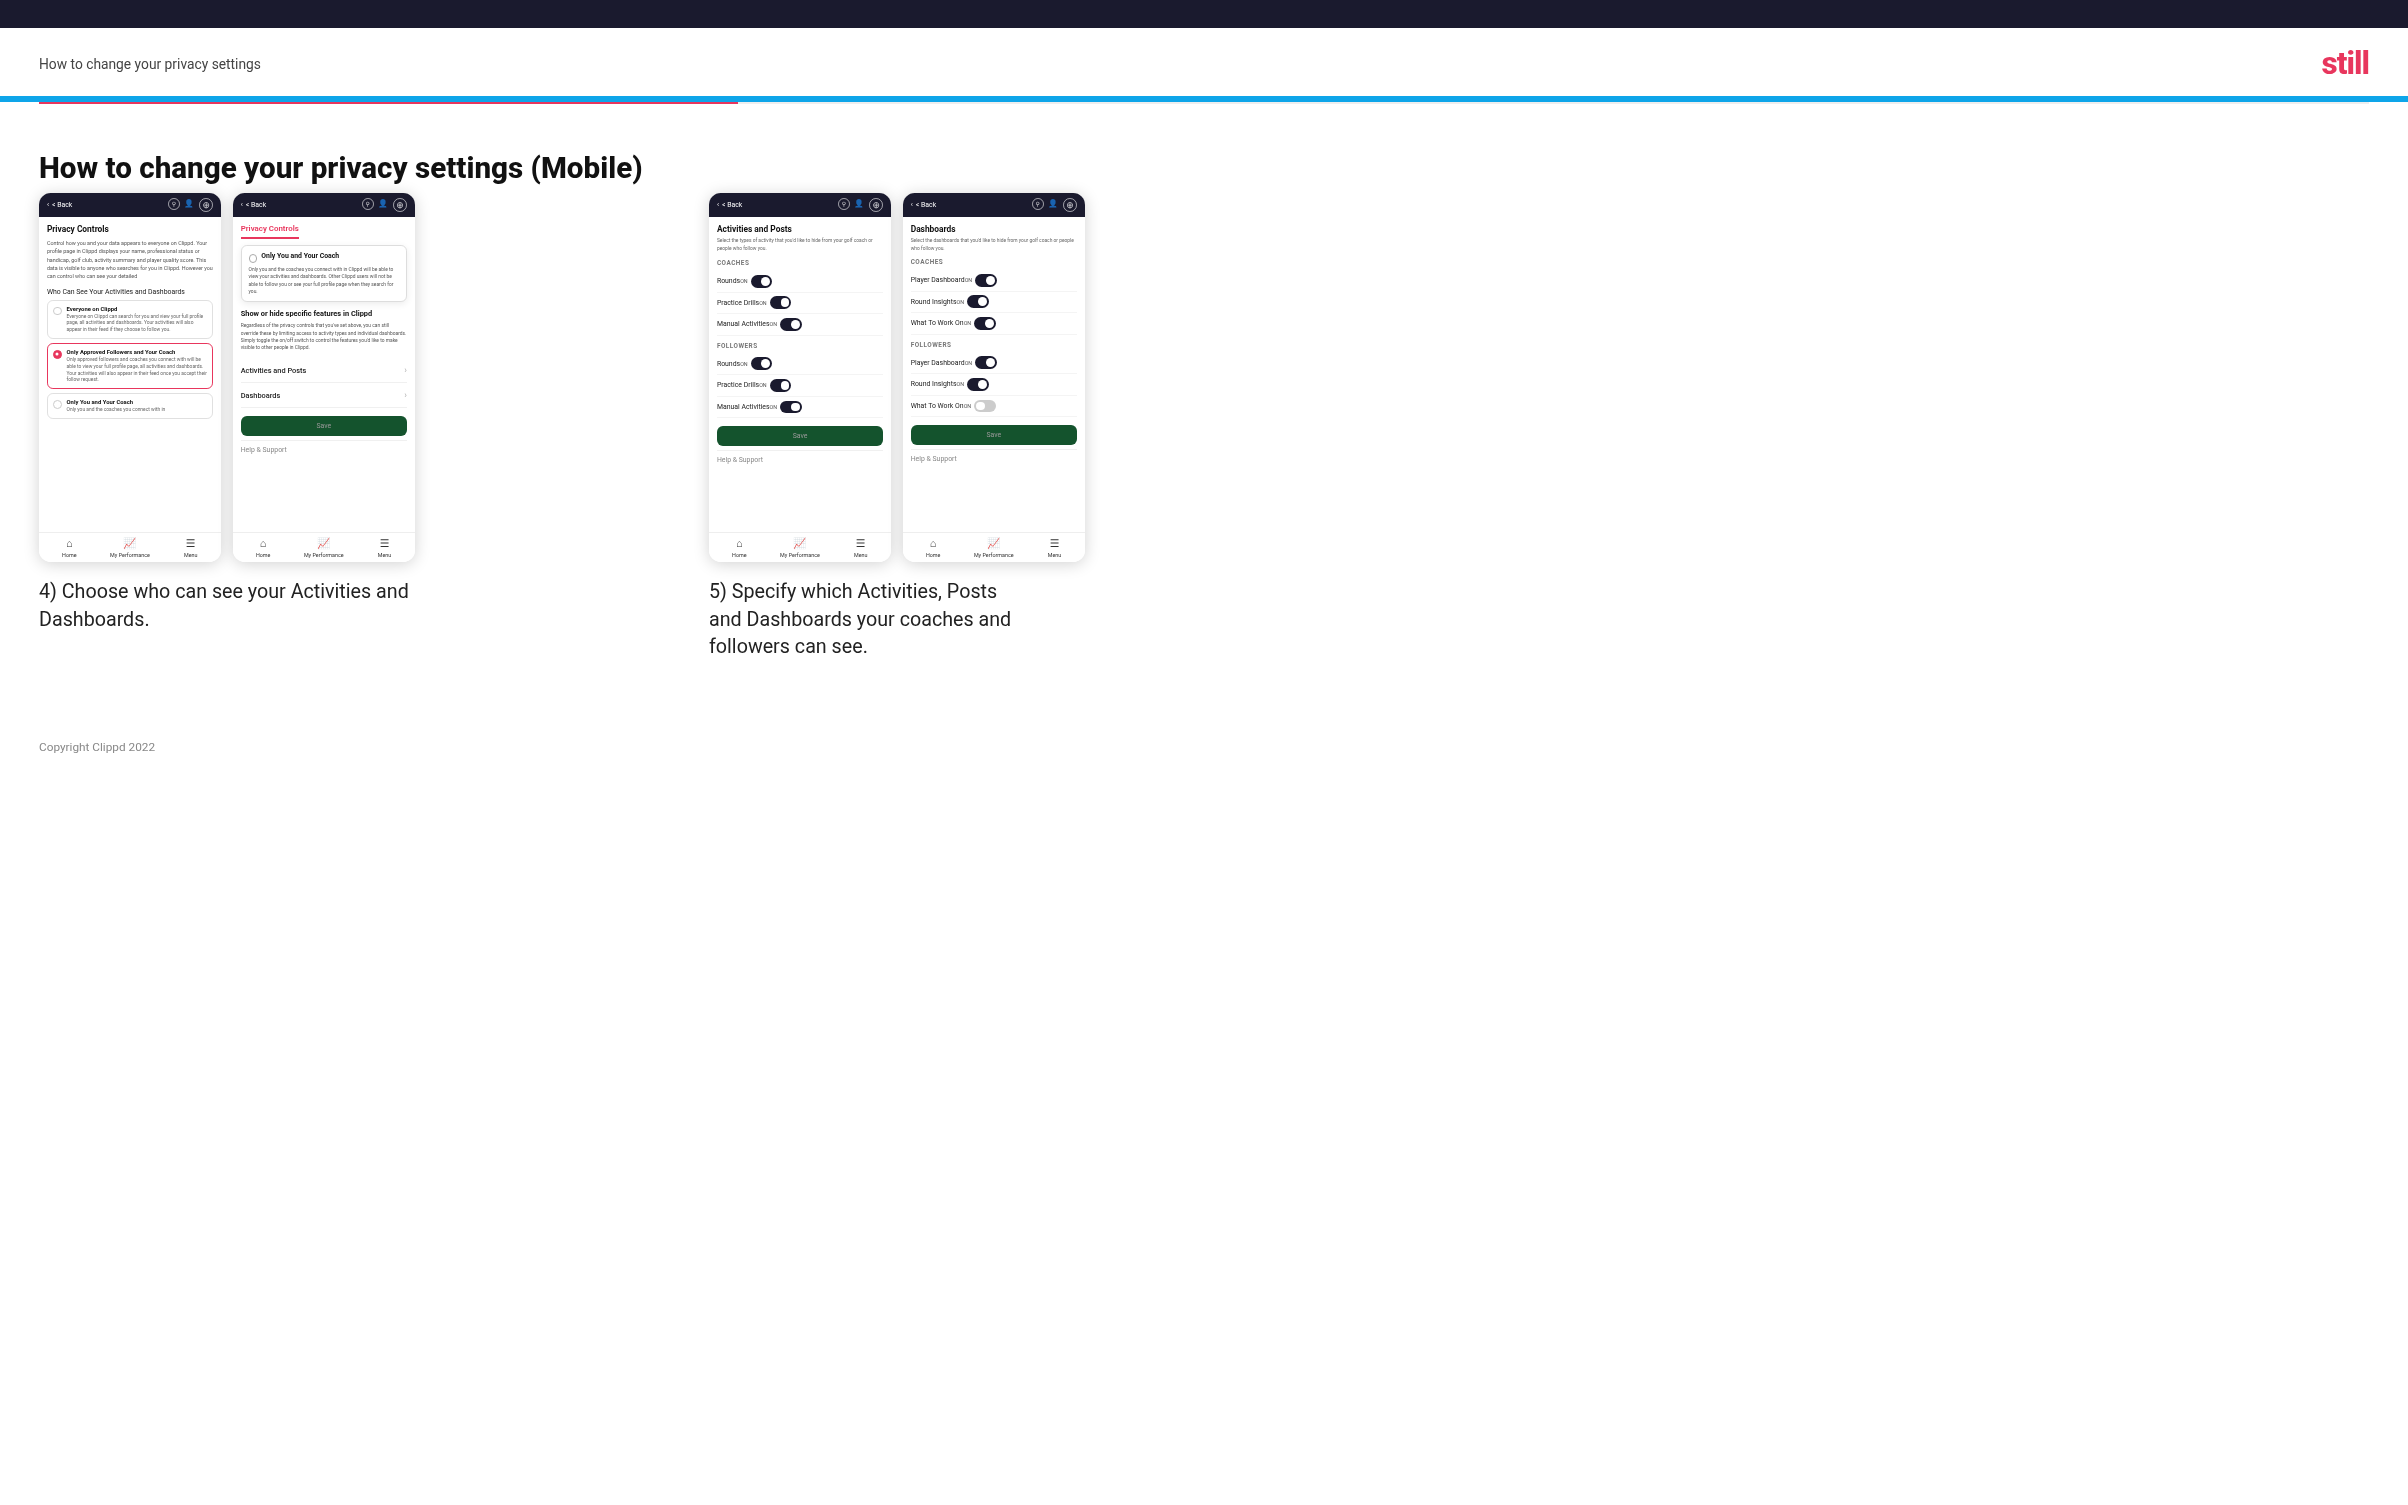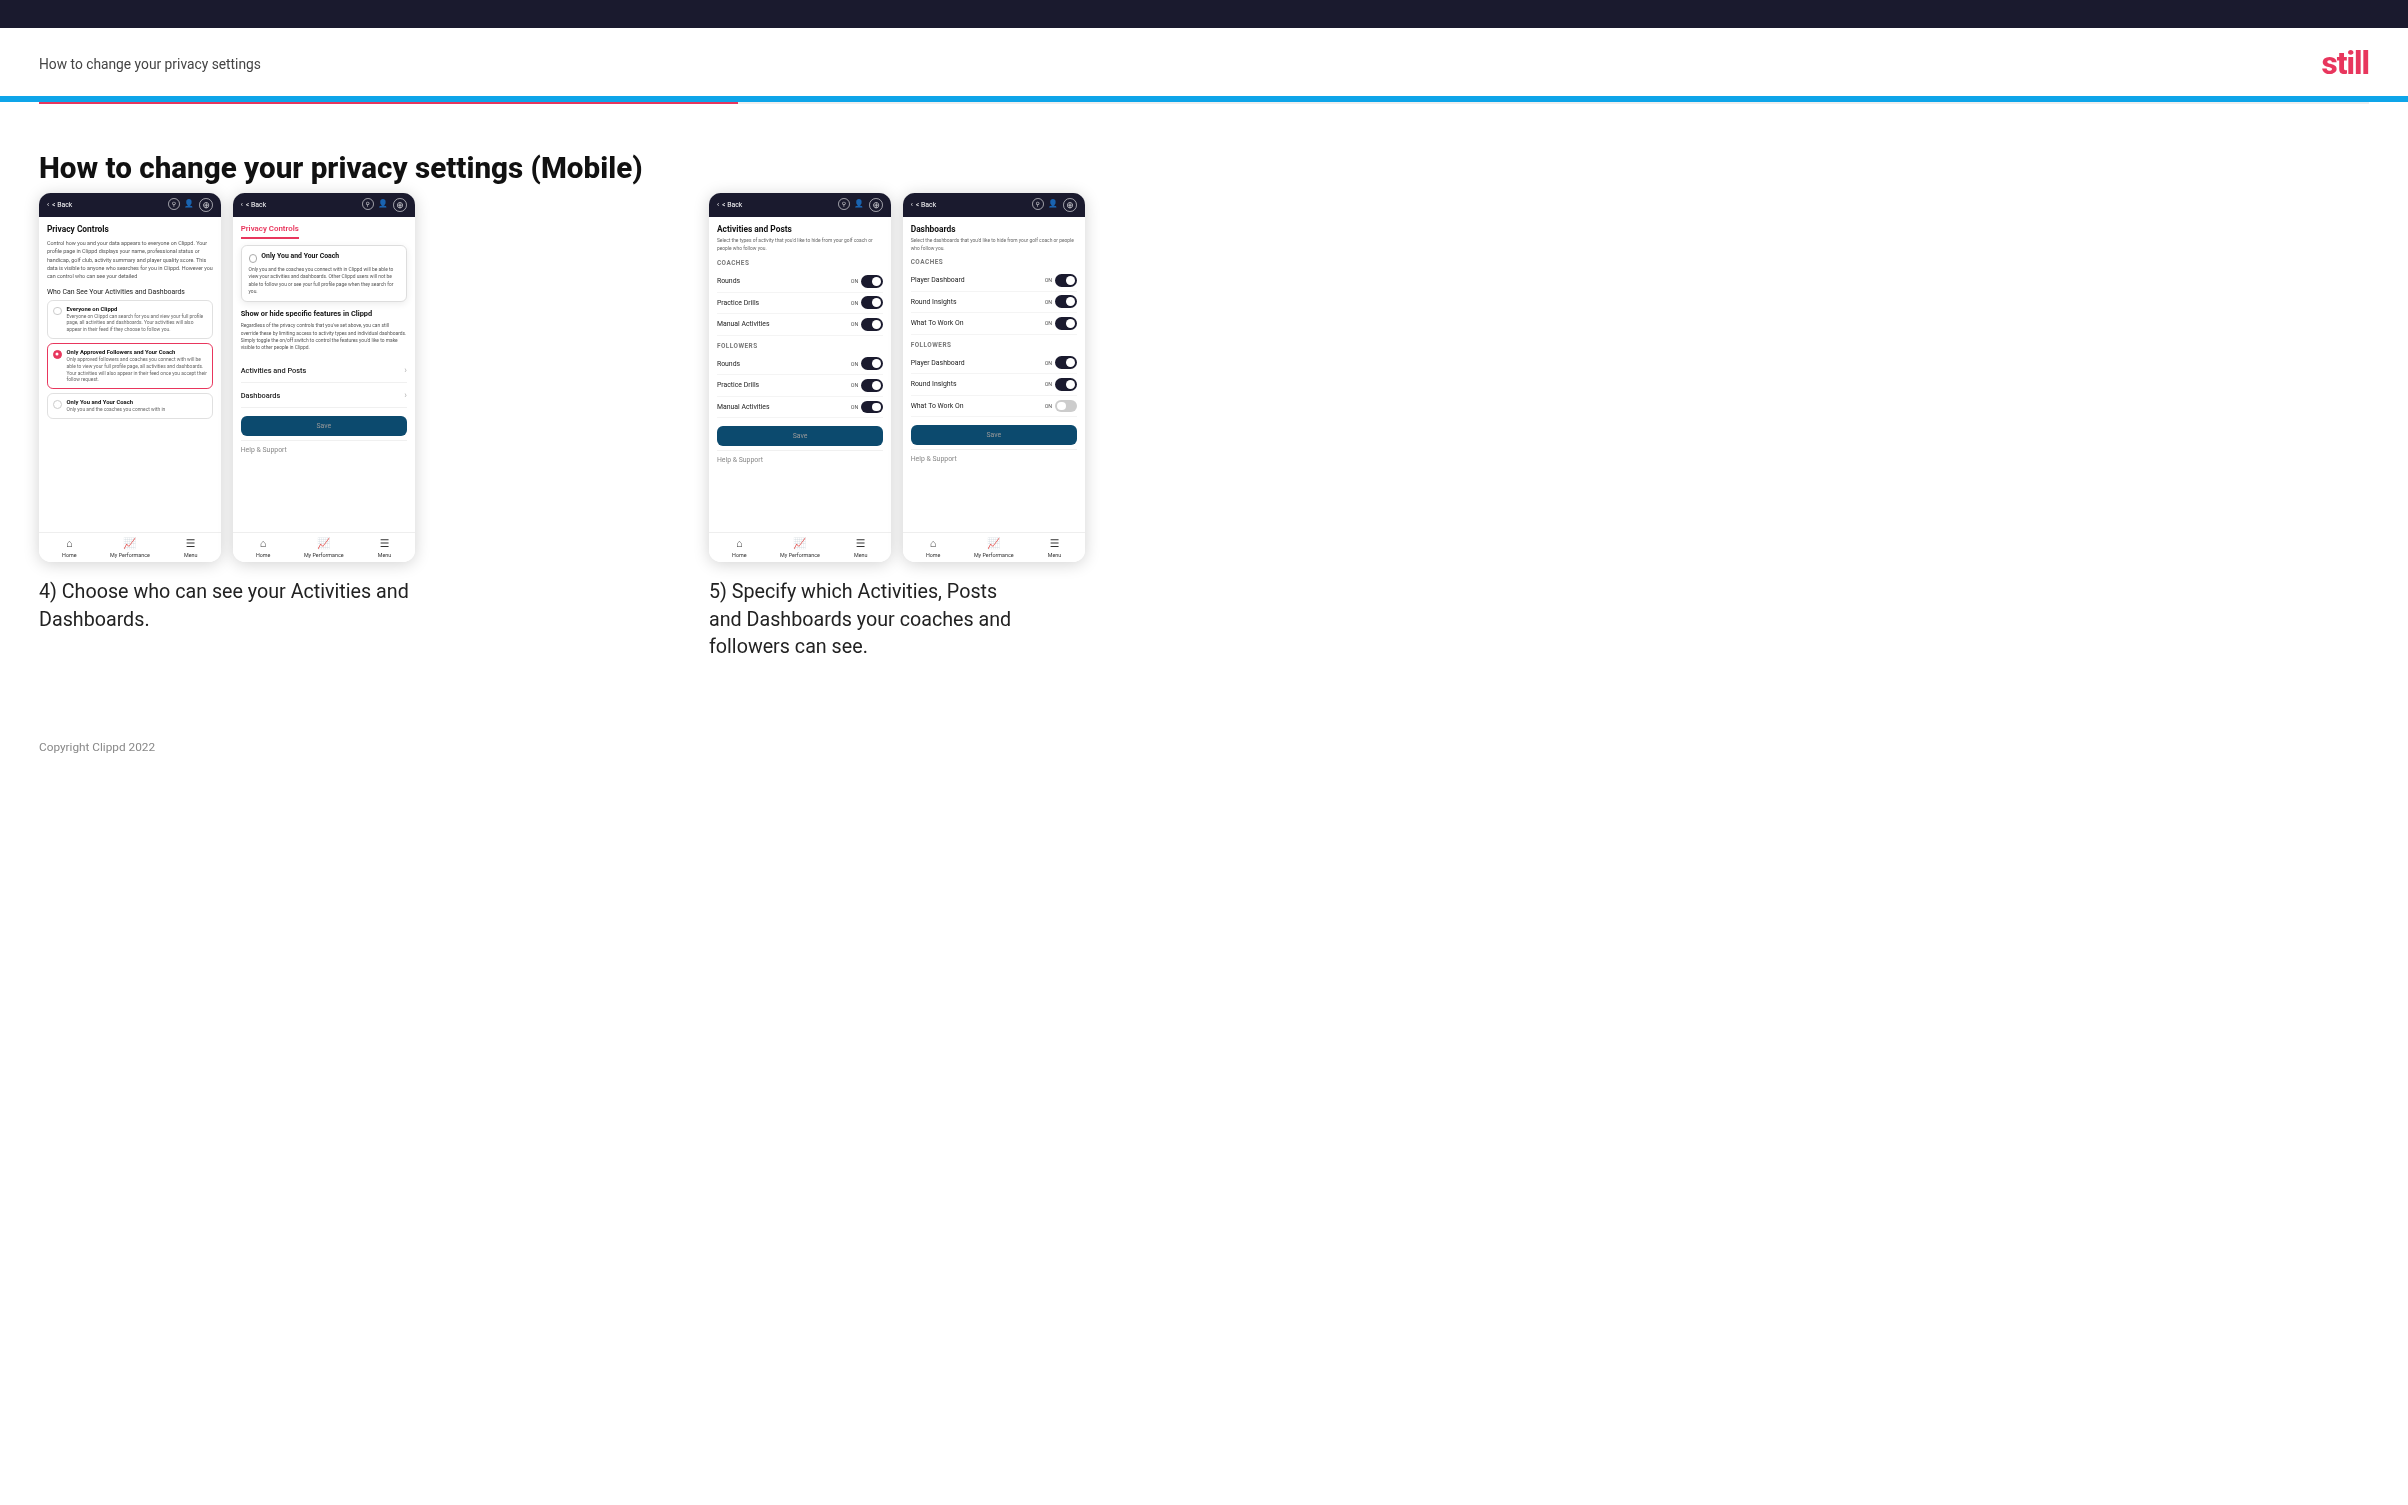--- a/index.html
+++ b/index.html
@@ -274,21 +274,20 @@
       font-weight: 700;
       color: #777;
       letter-spacing: 0.5px;
       text-transform: uppercase;
       margin-bottom: 3.9px;
       margin-top: 5.9px;
     }
     .toggle-row {
       display: flex;
       align-items: center;
-      justify-content: space-between;
       padding: 3.9px 0;
       border-bottom: 1px solid #f4f4f4;
     }
     .toggle-label {
       font-size: 6.9px;
       color: #222;
     }
     .toggle {
       width: 21.7px;
       height: 12.8px;
@@ -312,21 +311,21 @@
     }
     .toggle-off::after {
       right: auto;
       left: 2px;
     }
 
     
     .save-btn {
       width: 100%;
       padding: 5.9px;
-      background: #0c4a6e;
+      background: #14532d;
       border: none;
       border-radius: 5.9px;
       font-size: 6.9px;
       color: #999;
       margin-top: 7.9px;
       text-align: center;
     }
 
     
     .phone-nav {

